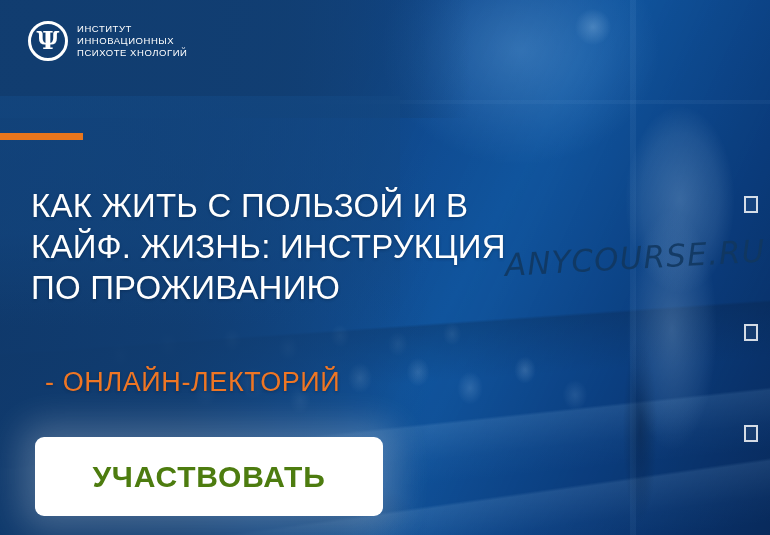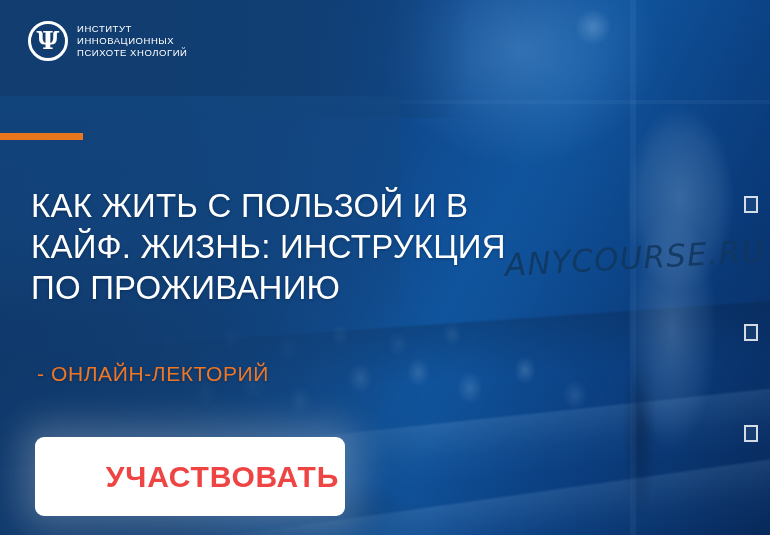--- a/index.html
+++ b/index.html
@@ -171,49 +171,48 @@
     letter-spacing: .2px;
     text-transform: uppercase;
     text-shadow: 0 1px 3px rgba(6,30,60,.45);
   }
 
   
   .subtitle {
     position: absolute;
     left: 33px;
     top: 357px;
-    margin: 4px;
+    margin: 12px;
     color: #ef7624;
-    font-size: 21px;
+    font-size: 27px;
     line-height: 26px;
     font-weight: 400;
     letter-spacing: .6px;
     text-transform: uppercase;
     text-shadow: 0 1px 3px rgba(6,30,60,.40);
   }
 
   
   .cta {
     position: absolute;
     left: 35px;
     top: 437px;
-    width: 310px;
+    width: 348px;
     height: 79px;
     border: none;
     border-radius: 9px;
     background: #ffffff;
-    color: #ef4444;
+    color: #4d7c0f;
     font-family: "Liberation Sans", sans-serif;
     font-size: 30px;
     font-weight: 700;
     letter-spacing: .8px;
     text-transform: uppercase;
     cursor: pointer;
     box-shadow: 0 0 34px 14px rgba(255,255,255,.22);
-    text-align: right;
   }
 
   
   .watermark {
     position: absolute;
     left: 505px;
     top: 247px;
     color: #11375f;
     opacity: .88;
     font-family: "DejaVu Sans", sans-serif;

